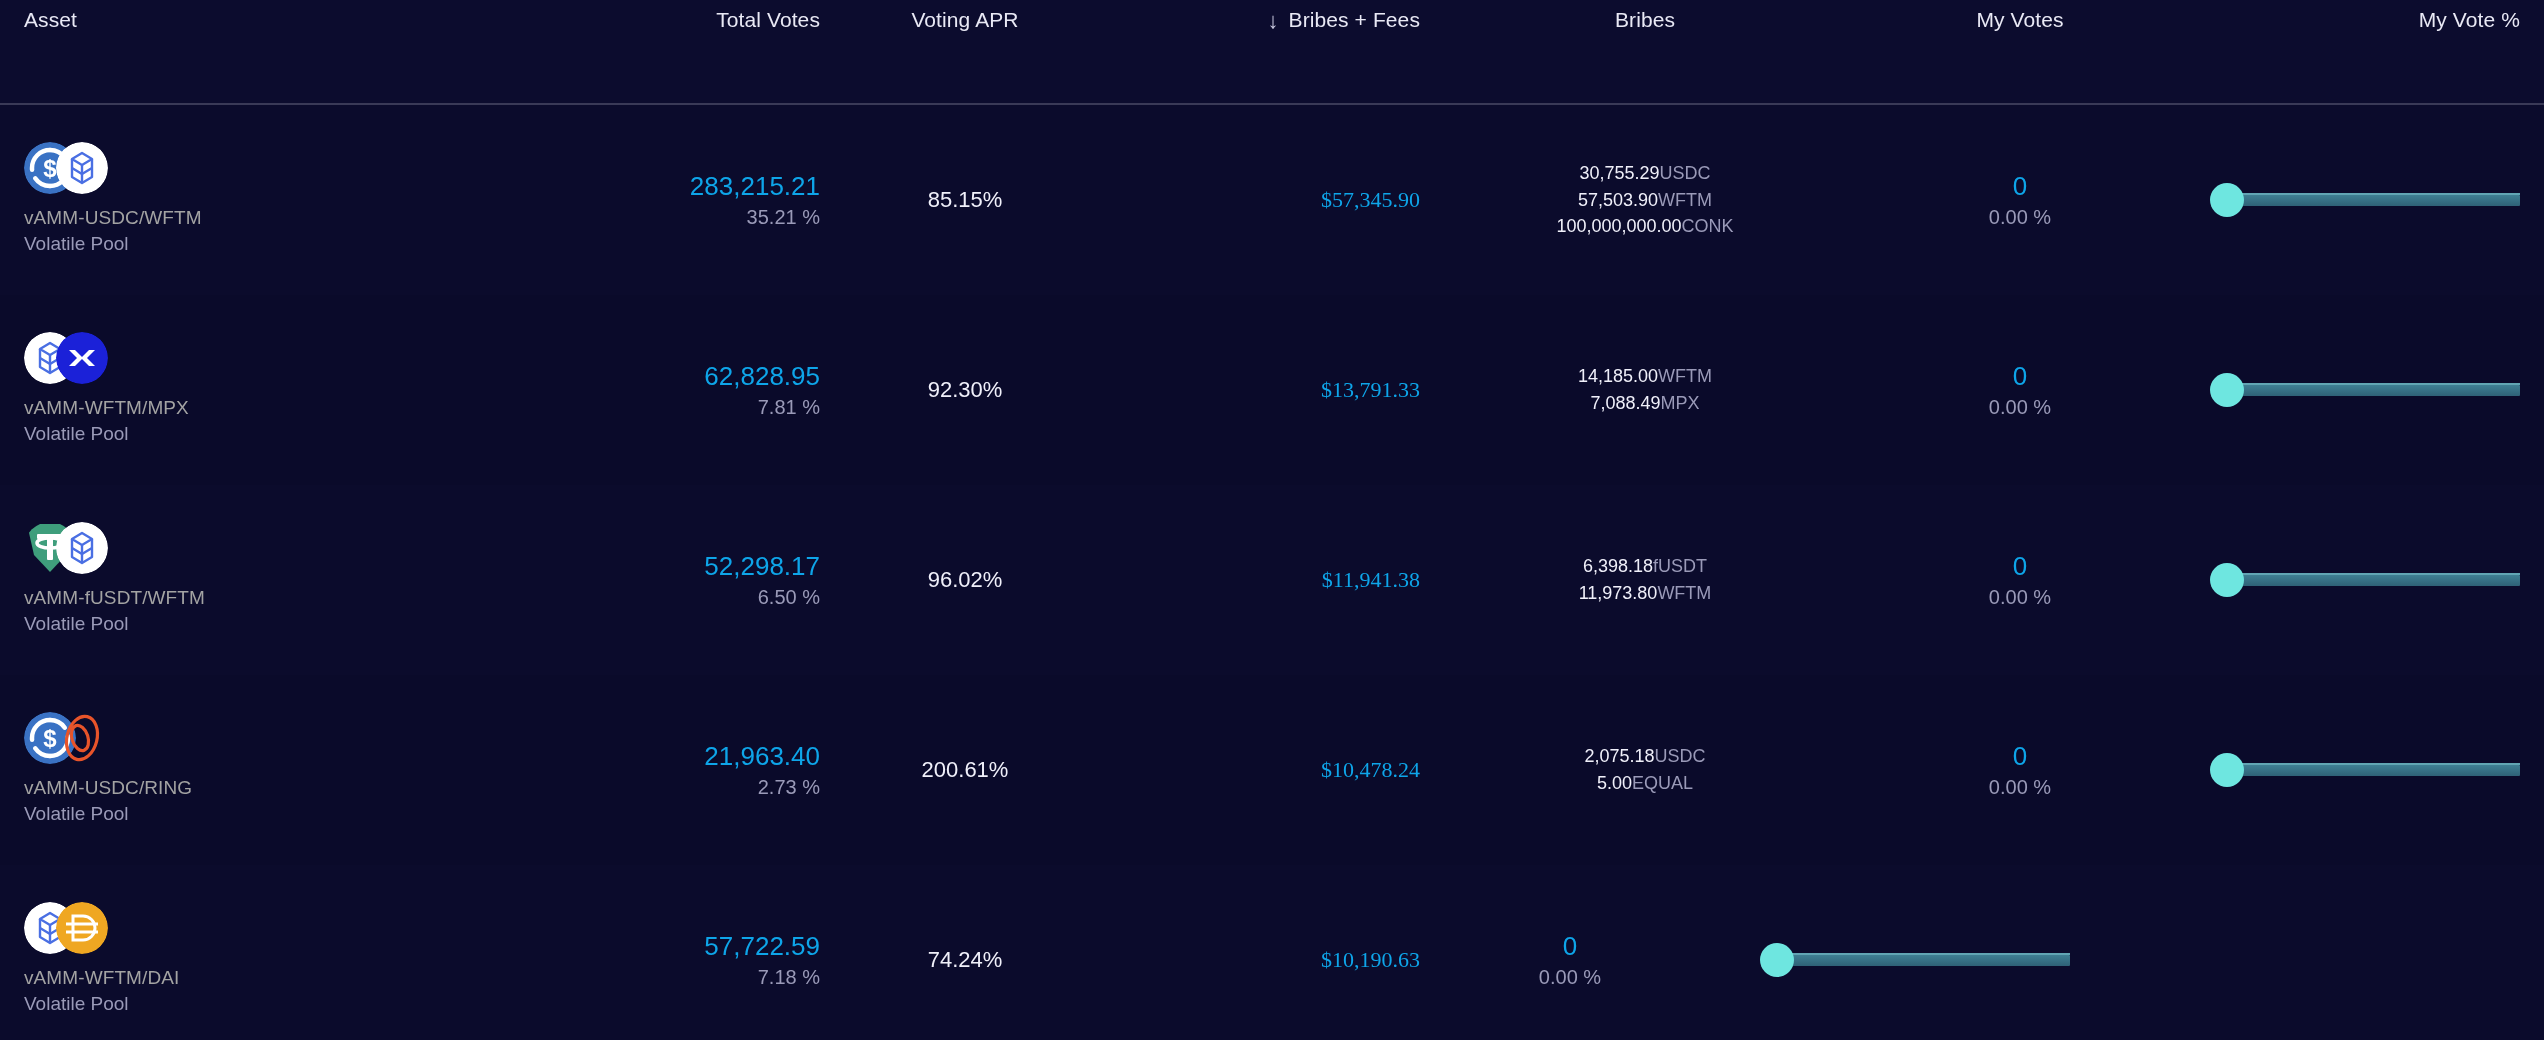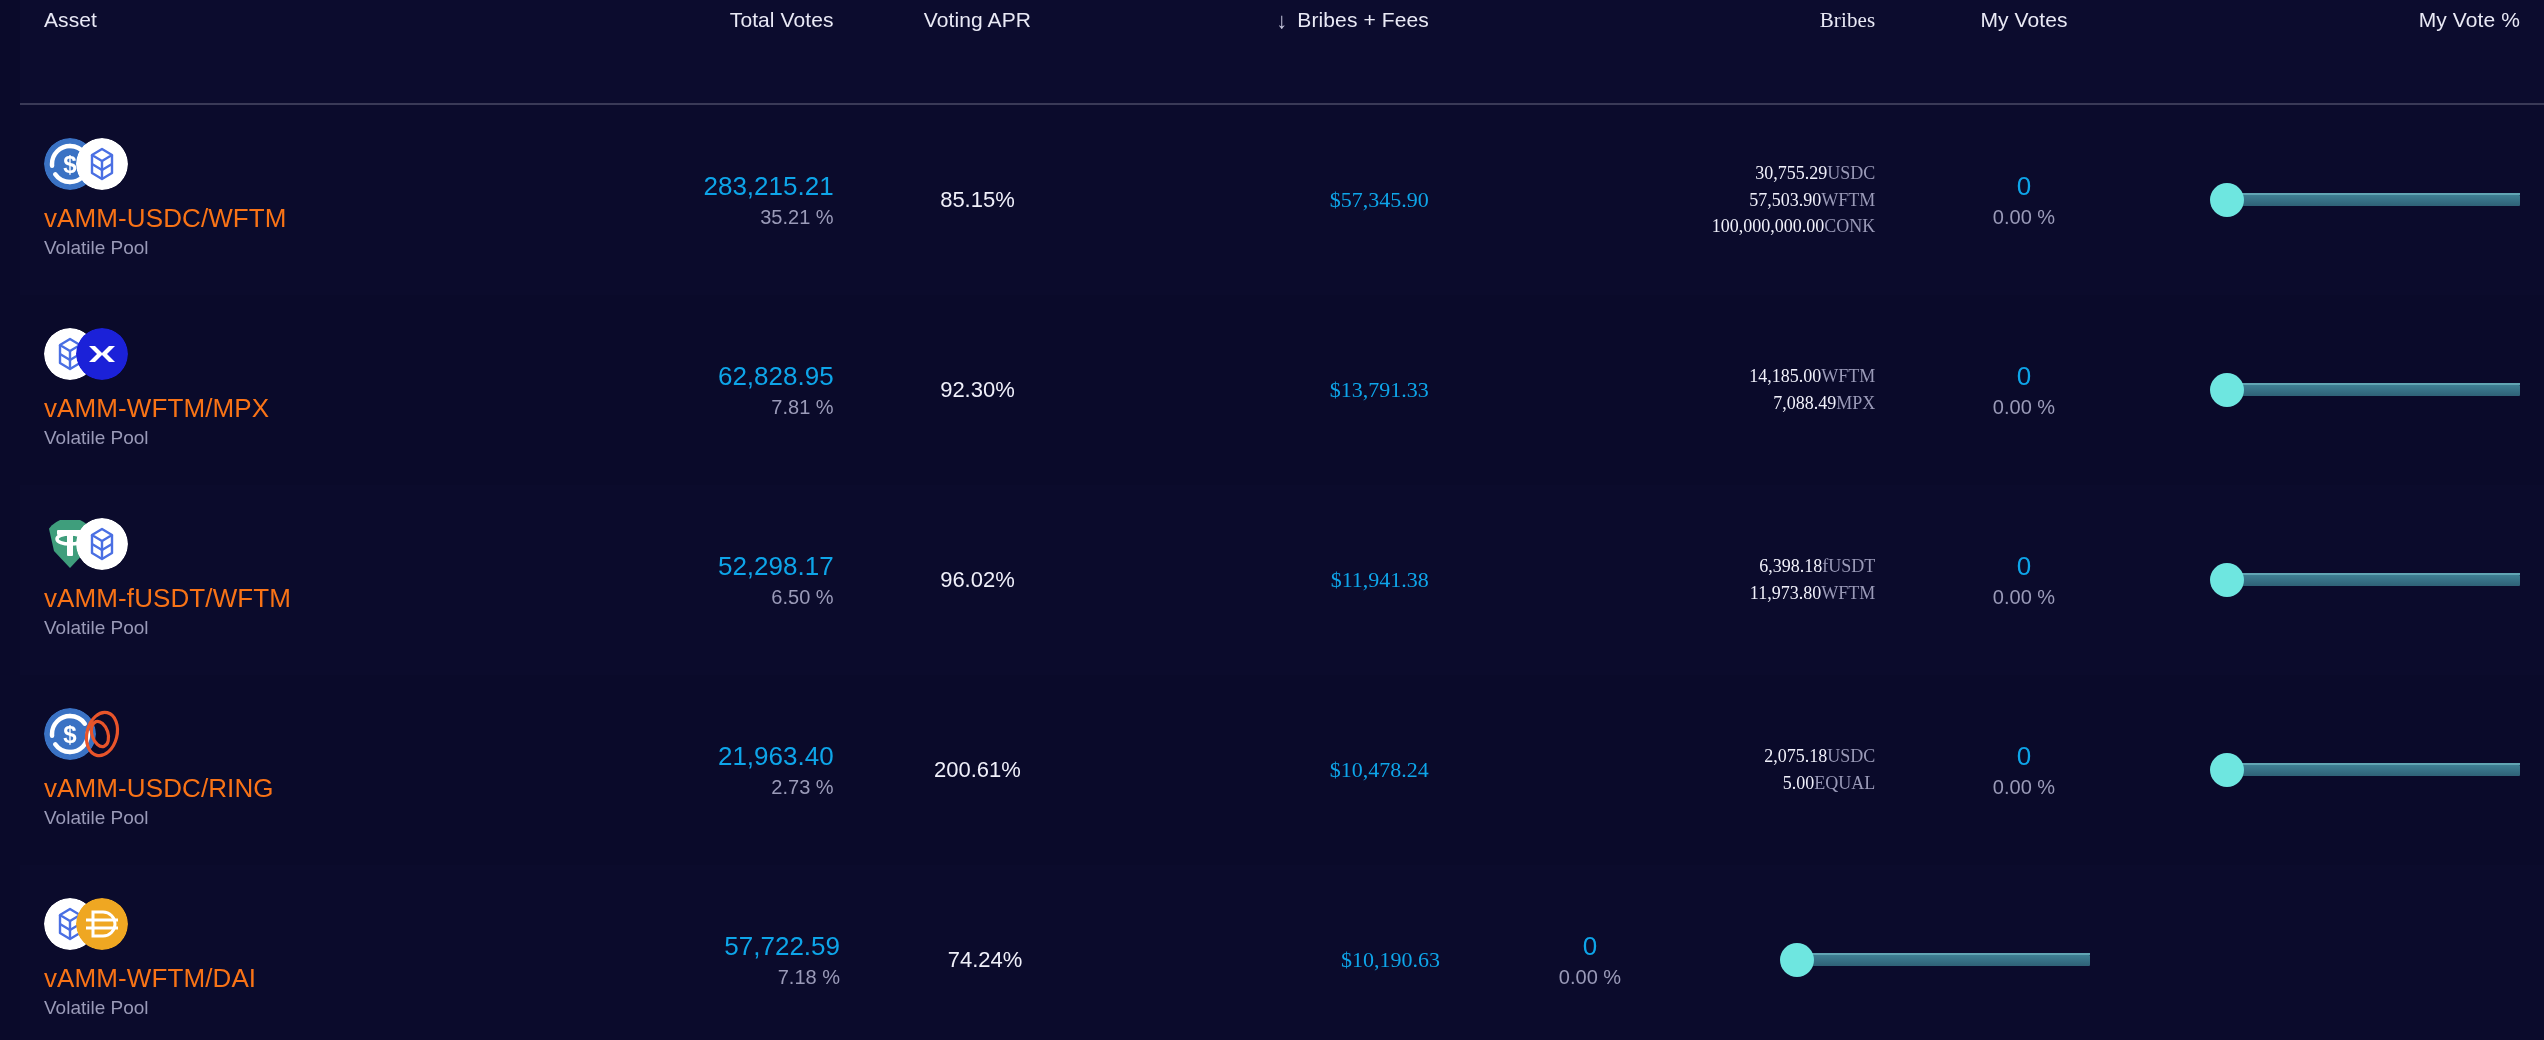--- a/index.html
+++ b/index.html
@@ -10,21 +10,20 @@
     background: #080827;
     font-family: "Liberation Sans", sans-serif;
     overflow: hidden;
   }
 
   .vote-table {
     width: 2544px;
     height: 1040px;
     background: #0a0a2a;
     position: relative;
-    padding-left: 20px;
   }
 
   
   .table-header {
     position: relative;
     height: 105px;
     background: #0c0c2e;
     border-bottom: 2px solid #3a3a57;
     display: flex;
     align-items: flex-start;
@@ -37,21 +36,21 @@
     font-weight: 400;
     white-space: nowrap;
     letter-spacing: 0.1px;
   }
 
   
   .col-asset       { width: 560px; padding-left: 24px; text-align: left; }
   .col-total-votes { width: 260px; text-align: right; }
   .col-apr         { width: 290px; text-align: center; }
   .col-bribes-fees { width: 310px; text-align: right; }
-  .col-bribes      { width: 450px; text-align: right; font-family: Liberation Serif, serif; }
+  .col-bribes      { width: 450px; text-align: center; }
   .col-my-votes    { width: 300px; text-align: center; }
   .col-my-vote-pct { width: 374px; text-align: right; padding-right: 24px; }
 
   .sort-arrow {
     display: inline-block;
     margin-right: 10px;
     font-size: 22px;
     color: #c6c6dc;
     line-height: 1;
     vertical-align: -1px;
@@ -85,22 +84,22 @@
     border-radius: 50%;
     overflow: hidden;
     display: flex;
     align-items: center;
     justify-content: center;
   }
   .token-icon.first { left: 0; z-index: 1; }
   .token-icon.second { left: 32px; z-index: 2; }
 
   .pair-name {
-    font-size: 26px;
-    color: #f97316;
+    font-size: 19px;
+    color: #a3a3a3;
     font-weight: 400;
     line-height: 1.25;
     letter-spacing: 0.1px;
   }
   .pool-type {
     font-size: 19px;
     color: #9a9ab8;
     font-weight: 400;
     line-height: 1.5;
   }

